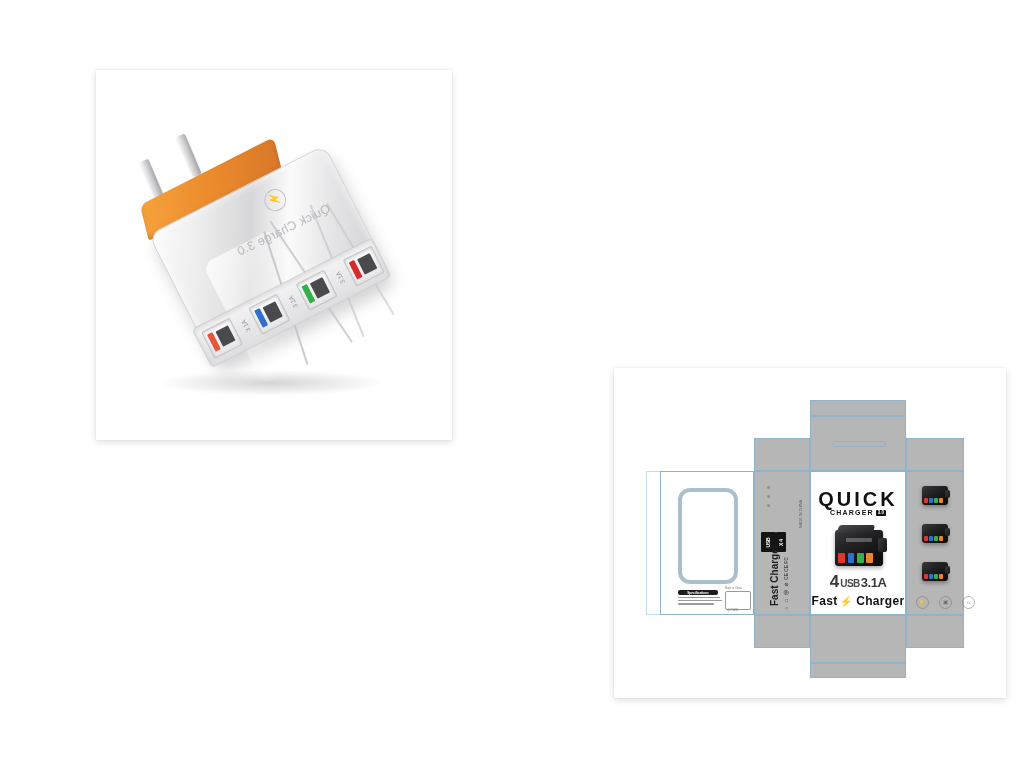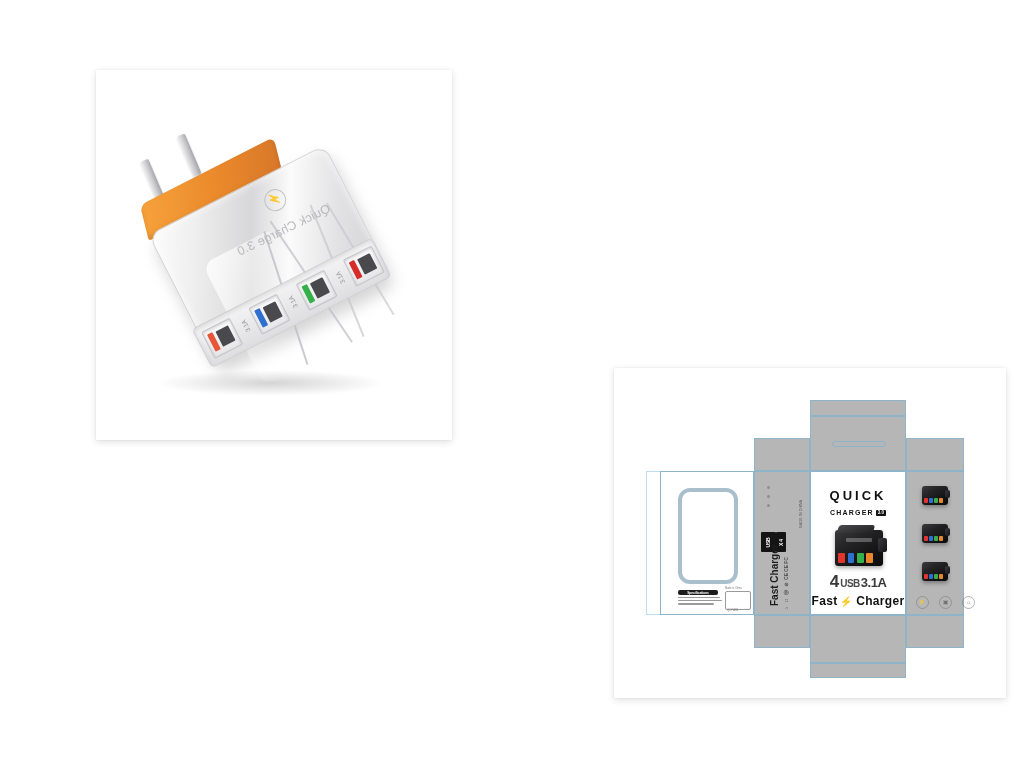--- a/index.html
+++ b/index.html
@@ -323,21 +323,21 @@
         <span class="cert-ic">ⓔ</span>
         <span class="cert-ic">□</span>
         <span class="cert-ic">⌂</span>
       </div>
 
       <div class="madein" style="left:44px;top:56px;">MADE IN CHINA</div>
     </div>
 
     <div class="panel white" style="left:196px;top:103px;width:96px;height:144px;">
 
-      <div class="front-title" style="top:16px;font-size:13px;">QUICK</div>
+      <div class="front-title" style="top:16px;font-size:20px;">QUICK</div>
 
       <div class="front-sub" style="top:37px;">
         <span class="word">CHARGER</span>
         <span class="chip">3.0</span>
       </div>
 
       <div class="blk-charger" style="left:24px;top:58px;width:48px;height:36px;">
         <div class="blk-body"></div>
         <div class="blk-top"></div>
         <div class="blk-logo"></div>

